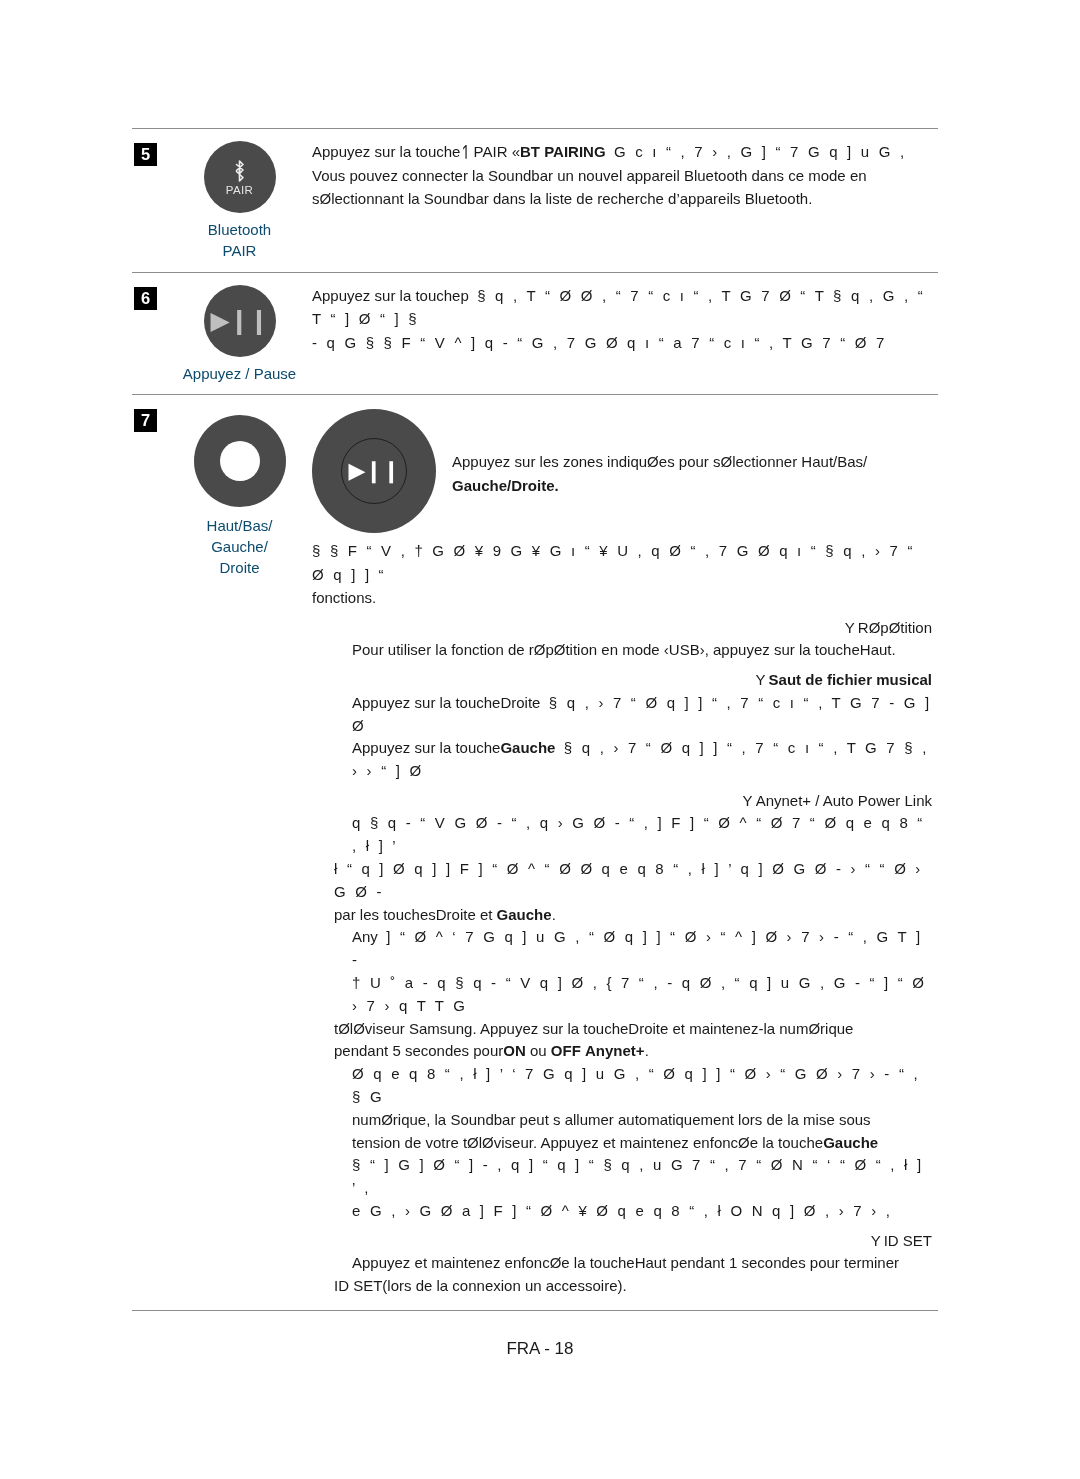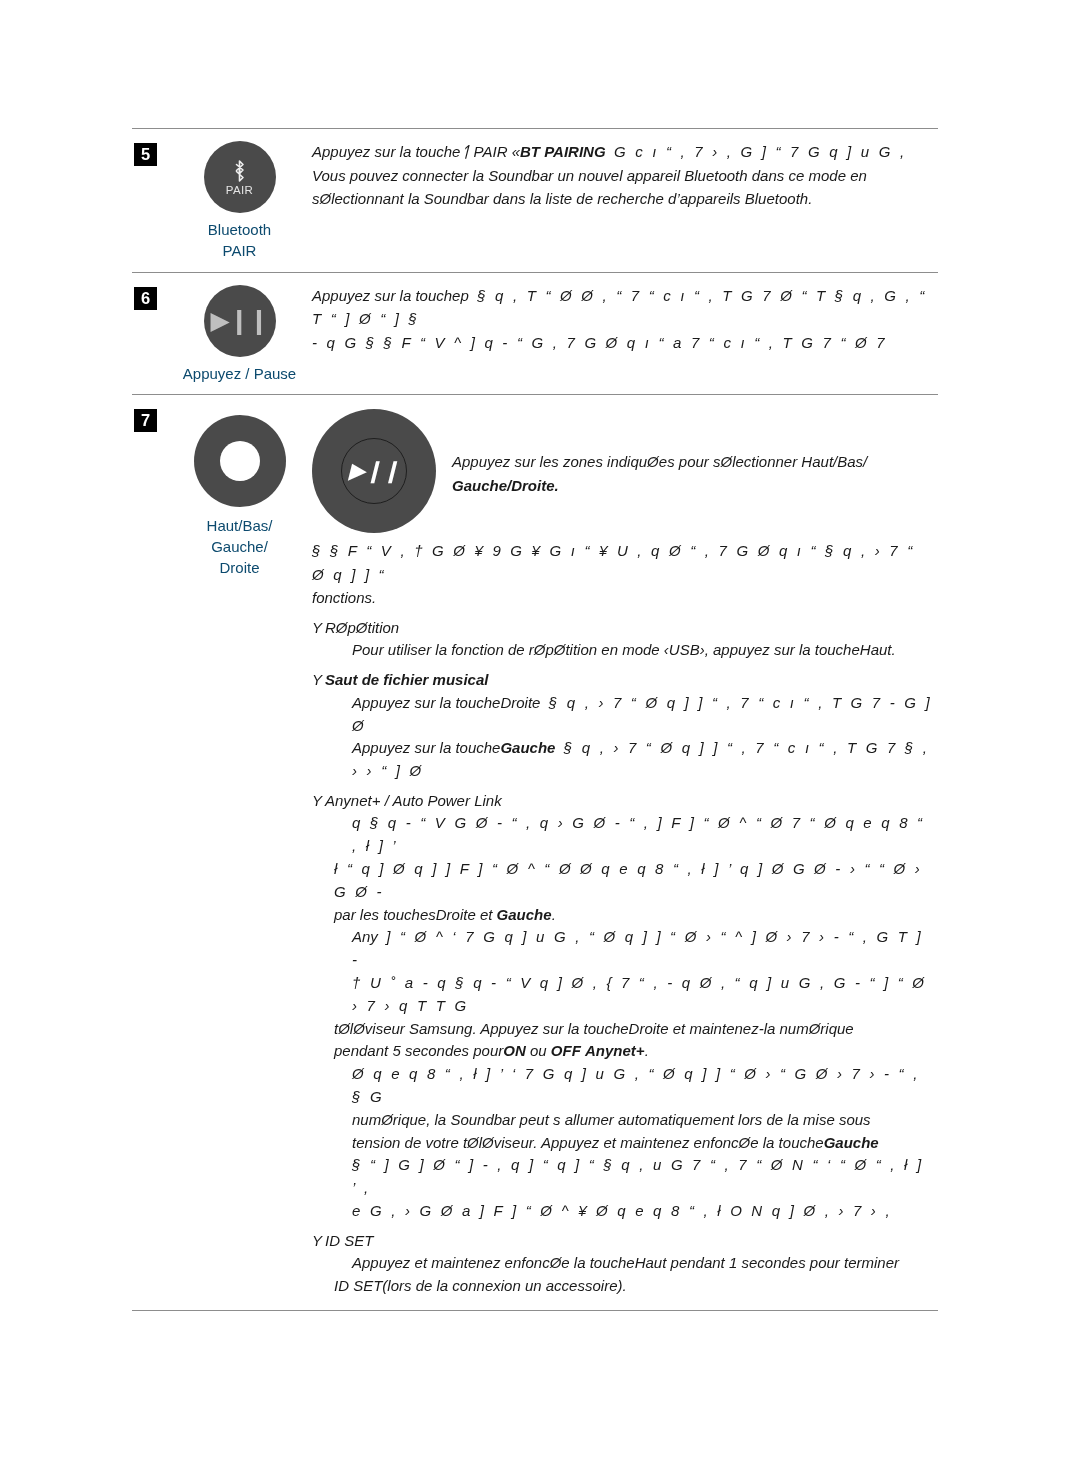--- a/index.html
+++ b/index.html
@@ -49,21 +49,20 @@
   .col-icon {
     width: 125px;
     border-left: 1.6px solid #8d8d8d;
     text-align: center;
     padding-top: 12px !important;
     padding-bottom: 10px !important;
   }
   .col-desc {
     border-left: 1.6px solid #8d8d8d;
     padding: 11px 6px 12px 10px !important;
-    font-style: italic;
   }
 
   
   .step-badge {
     display: inline-block;
     width: 23px;
     height: 23px;
     line-height: 23px;
     background: #000;
     color: #fff;
@@ -171,20 +170,21 @@
     font-size: 15px;
     line-height: 1.6;
   }
   .clearfix::after { content: ""; display: block; clear: both; }
 
   .blk { margin-top: 2px; }
   .bullet-head {
     margin-top: 7px;
     font-size: 15px;
     line-height: 1.5;
+    text-align: right;
   }
   .bullet-head .ybul {
     font-weight: normal;
     margin-right: 3px;
   }
   .bullet-head .bold { font-weight: bold; }
   .indent1 { margin-left: 22px; }
   .indent2 { margin-left: 40px; }
   .tight { line-height: 1.52; }
 
@@ -310,14 +310,15 @@
               <div class="tight indent2"><span>Appuyez et maintenez enfoncØe la touche</span><span>Haut</span><span> pendant 1 secondes pour terminer</span></div>
               <div class="tight indent1"><span>ID SET</span><span>(lors de la connexion   un accessoire).</span></div>
             </div>
 
         </td>
       </tr>
 
     </tbody>
   </table>
 
+  <div class="footer">FRA - 18</div>
 
 </div>
 
 </body></html>

